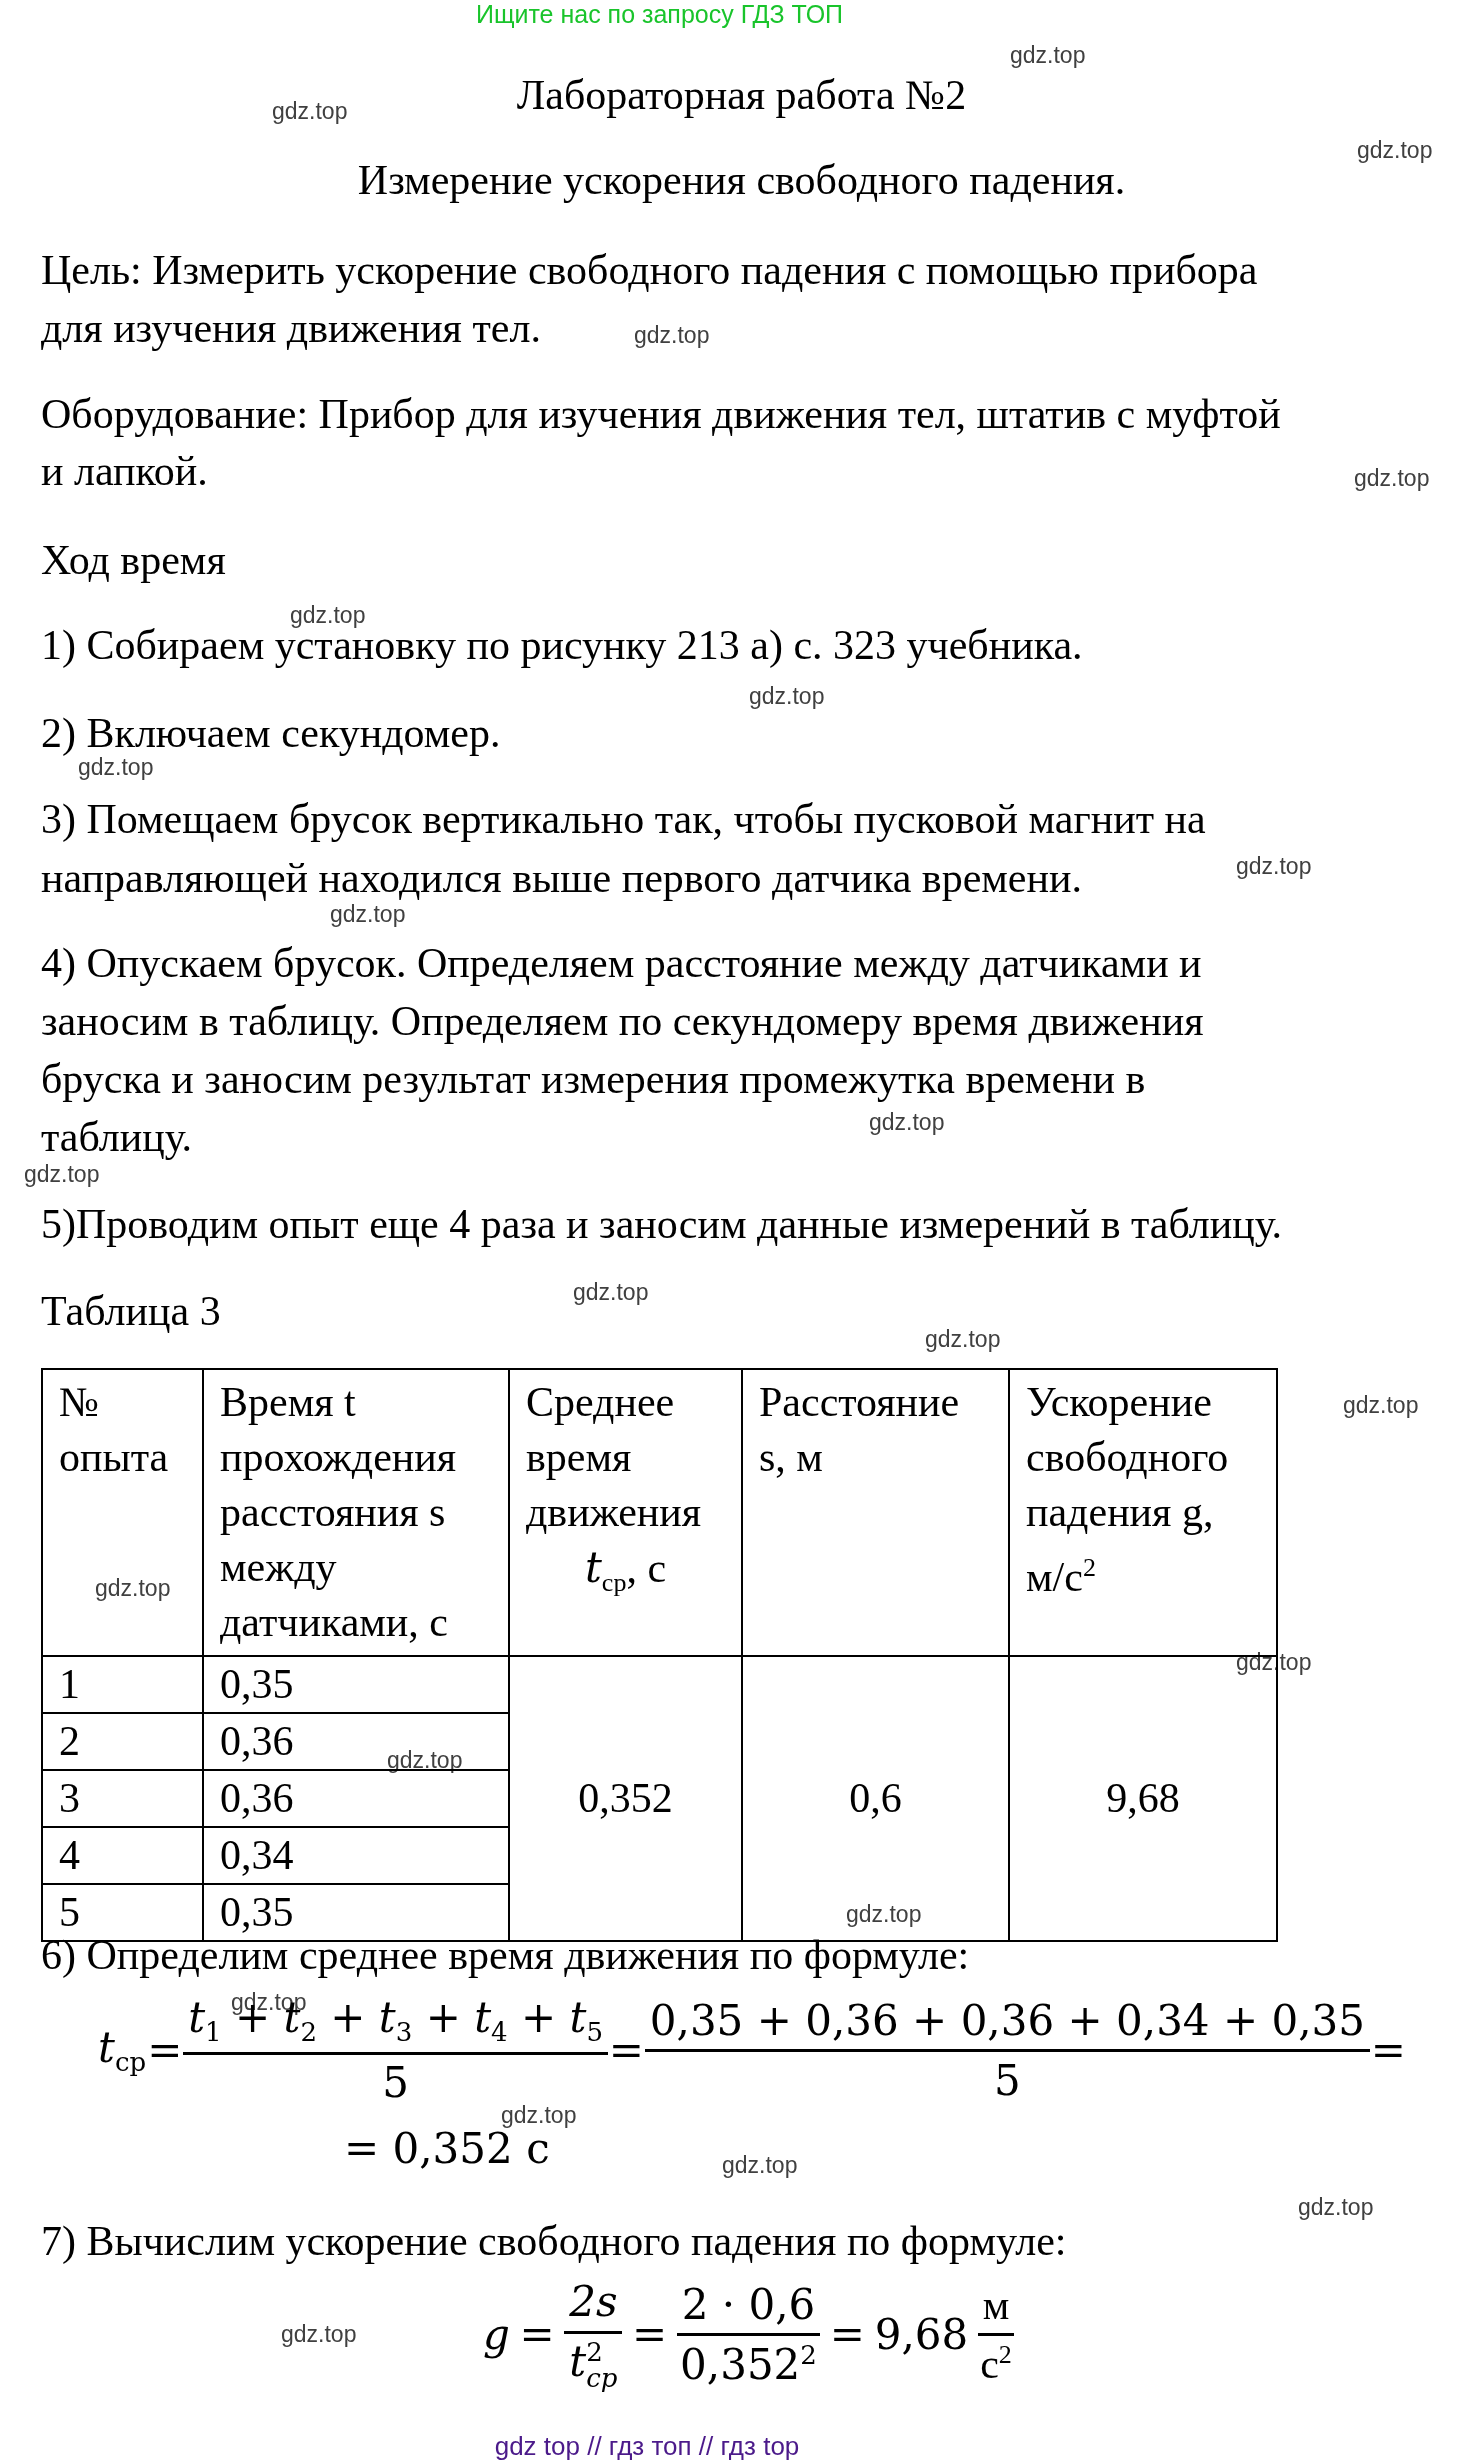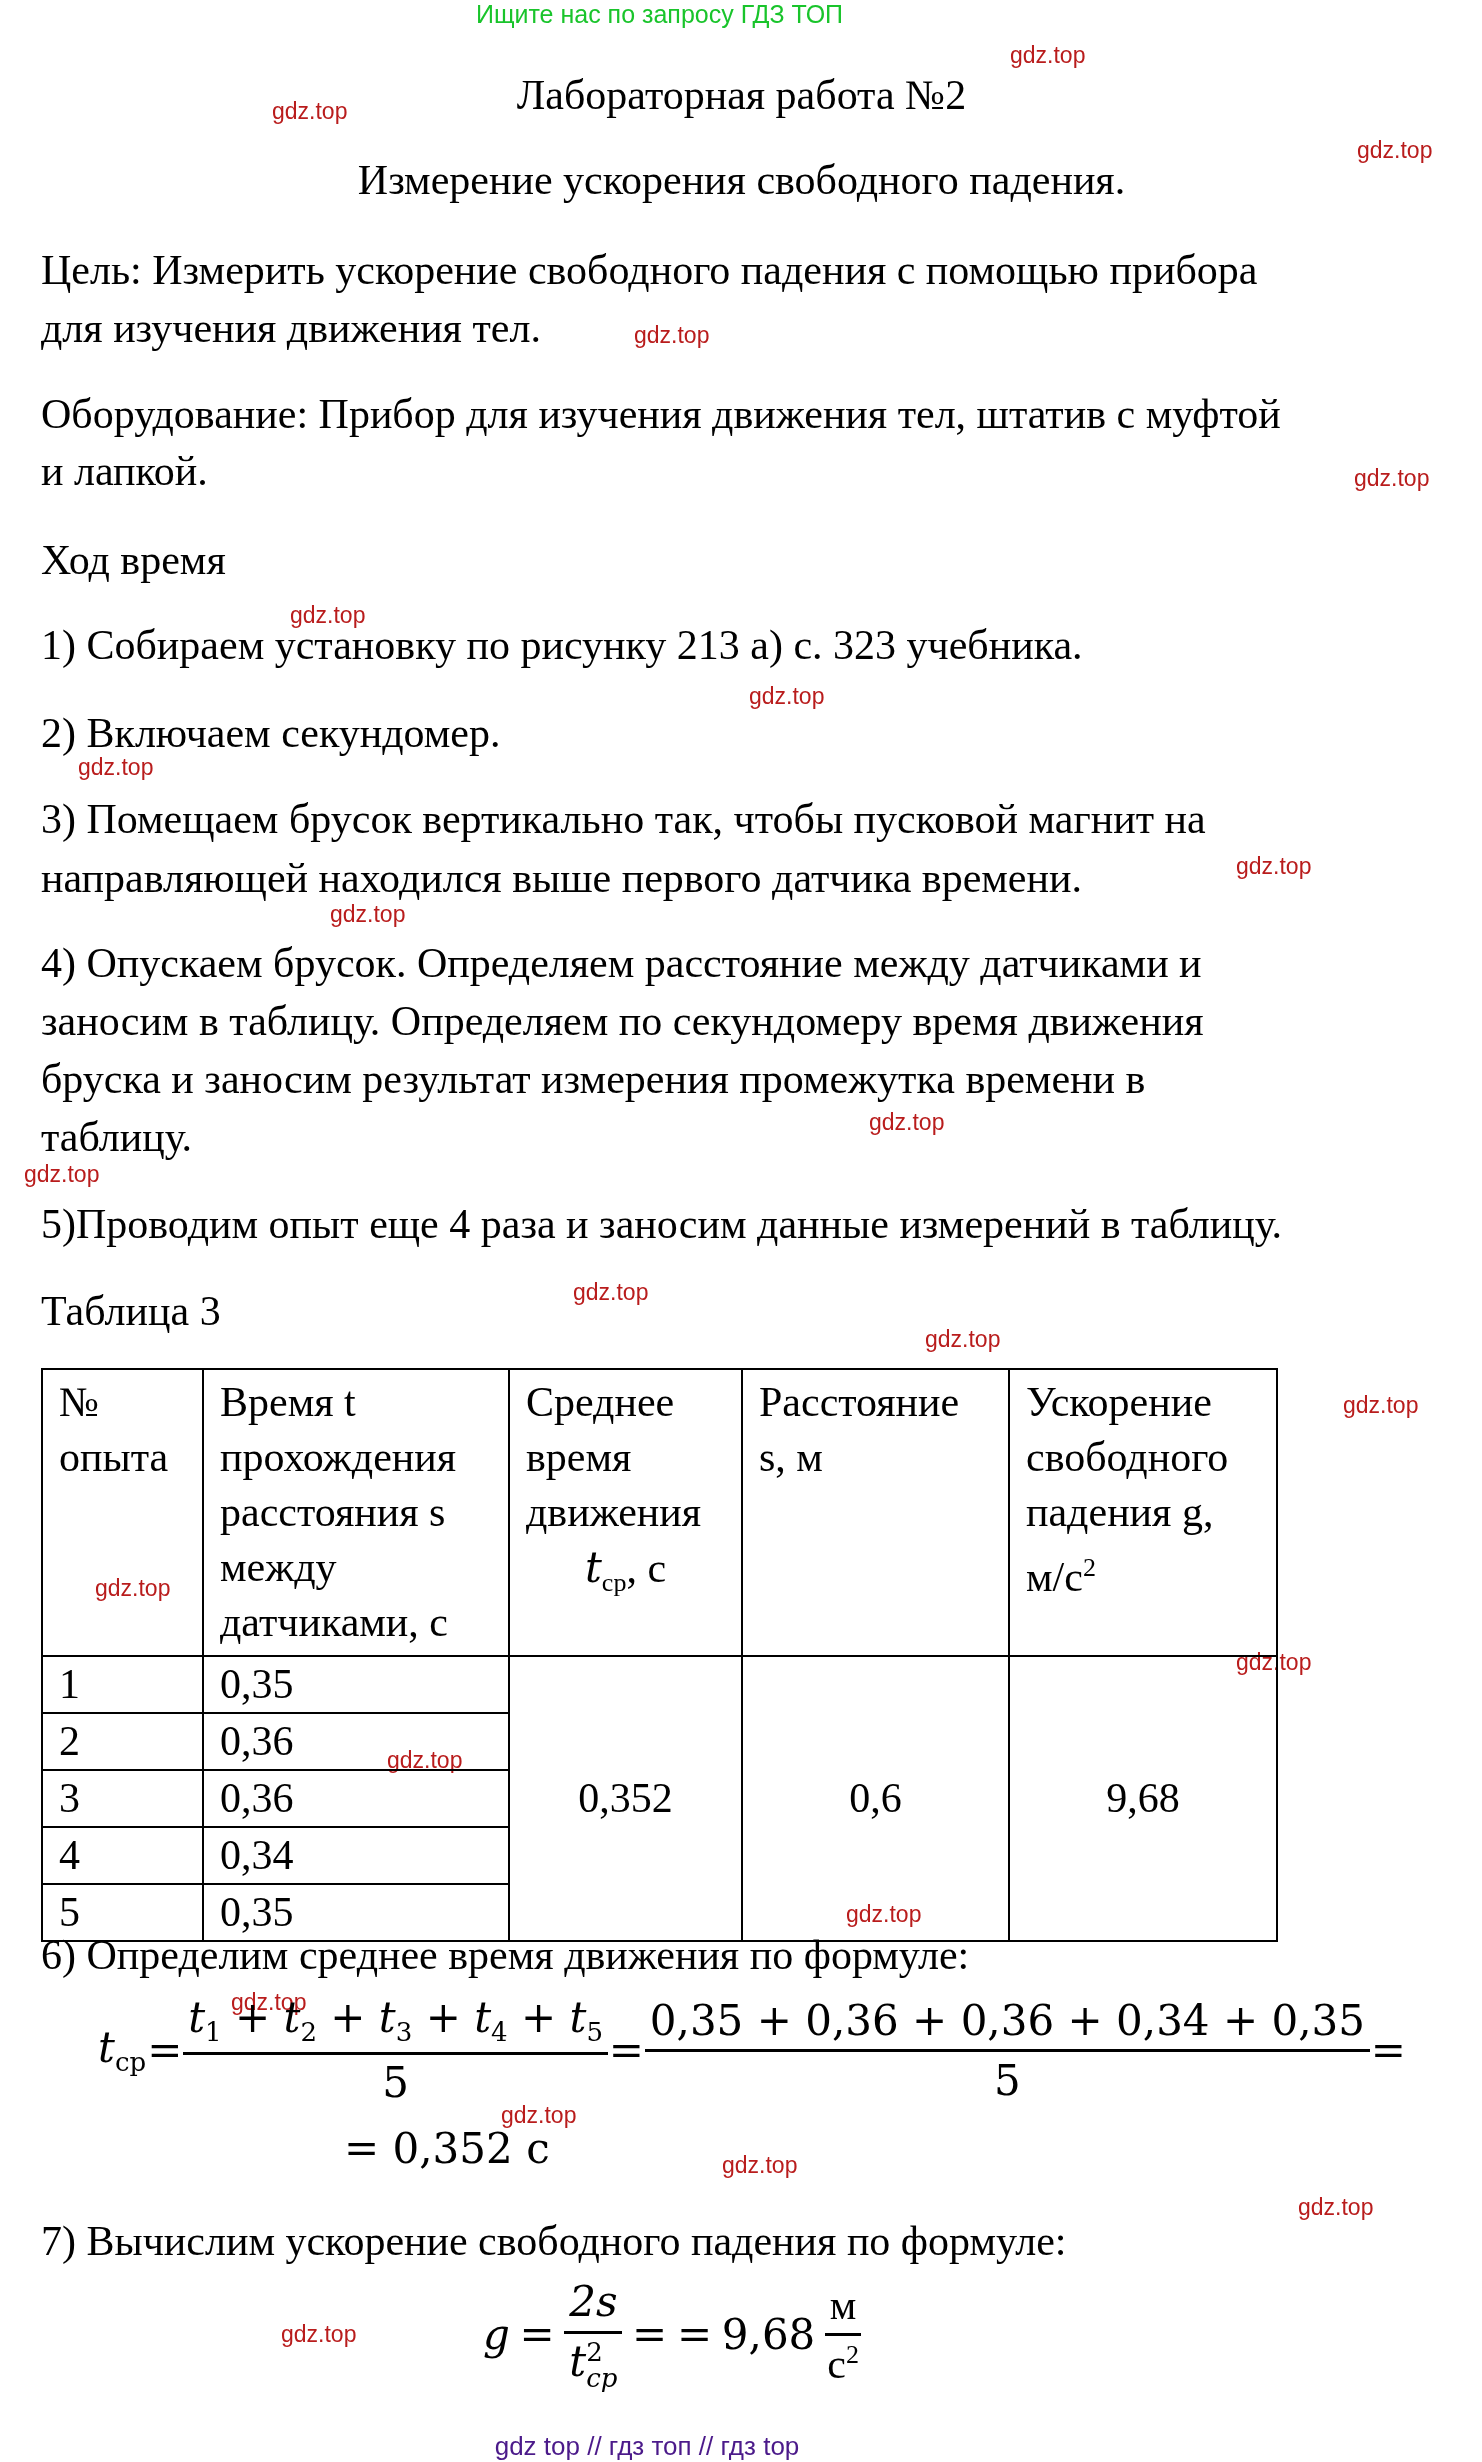--- a/index.html
+++ b/index.html
@@ -1,21 +1,21 @@
 <!DOCTYPE html>
 <html style="font-size:13px"><head>
 <meta charset="utf-8">
 <style>
   html, body { margin:0; padding:0; background:#ffffff; }
   body { width:1483px; height:2462px; position:relative; overflow:hidden;
          font-family:"Liberation Serif", "DejaVu Serif", serif; color:#000; }
   .abs { position:absolute; white-space:nowrap; }
   .top-banner { left:0; width:1319px; top:0; text-align:center;
                 font-family:"Liberation Sans", sans-serif; font-size:25px; color:#19c42b; }
-  .wm { font-family:"Liberation Sans", sans-serif; font-size:23px; color:#b91c1c; }
+  .wm { font-family:"Liberation Sans", sans-serif; font-size:23px; color:#404040; }
   .title { left:0; width:1483px; text-align:center; font-size:42px; }
   .body { left:41px; font-size:42px; line-height:58px; }
   table.data { position:absolute; left:41px; top:1368px; border-collapse:collapse;
                font-size:42px; }
   table.data td, table.data th { border:2px solid #000; vertical-align:top;
                font-weight:normal; text-align:left; padding:4.8px 16px; line-height:55px; }
   table.data th { height:264px; }
   table.data td { height:46px; padding-top:0; padding-bottom:0; }
   td.merged { vertical-align:middle !important; text-align:center !important; }
   .math { font-family:"DejaVu Serif", serif; }
@@ -158,20 +158,25 @@
   <span>=</span>
   <span class="frac">
     <span class="num it">2s</span>
     <span class="bar"></span>
     <span class="den"><span class="it">t</span><span style="display:inline-flex;flex-direction:column;font-size:62%;line-height:1;vertical-align:middle;">
           <span>2</span>
           <span class="it">cp</span>
         </span></span>
   </span>
   <span>=</span>
+  <span class="frac">
+    <span class="num">2 · 0,6</span>
+    <span class="bar"></span>
+    <span class="den"><span>0,352</span><sup>2</sup></span>
+  </span>
   <span>=</span>
   <span>9,68</span>
   <span class="frac" style="font-family:'Liberation Serif',serif;">
     <span class="num">м</span>
     <span class="bar"></span>
     <span class="den"><span>с</span><sup>2</sup></span>
   </span>
 </div>
 
 <div class="abs footer" style="top:2431px;">gdz top  //  гдз топ  //  гдз top</div>

